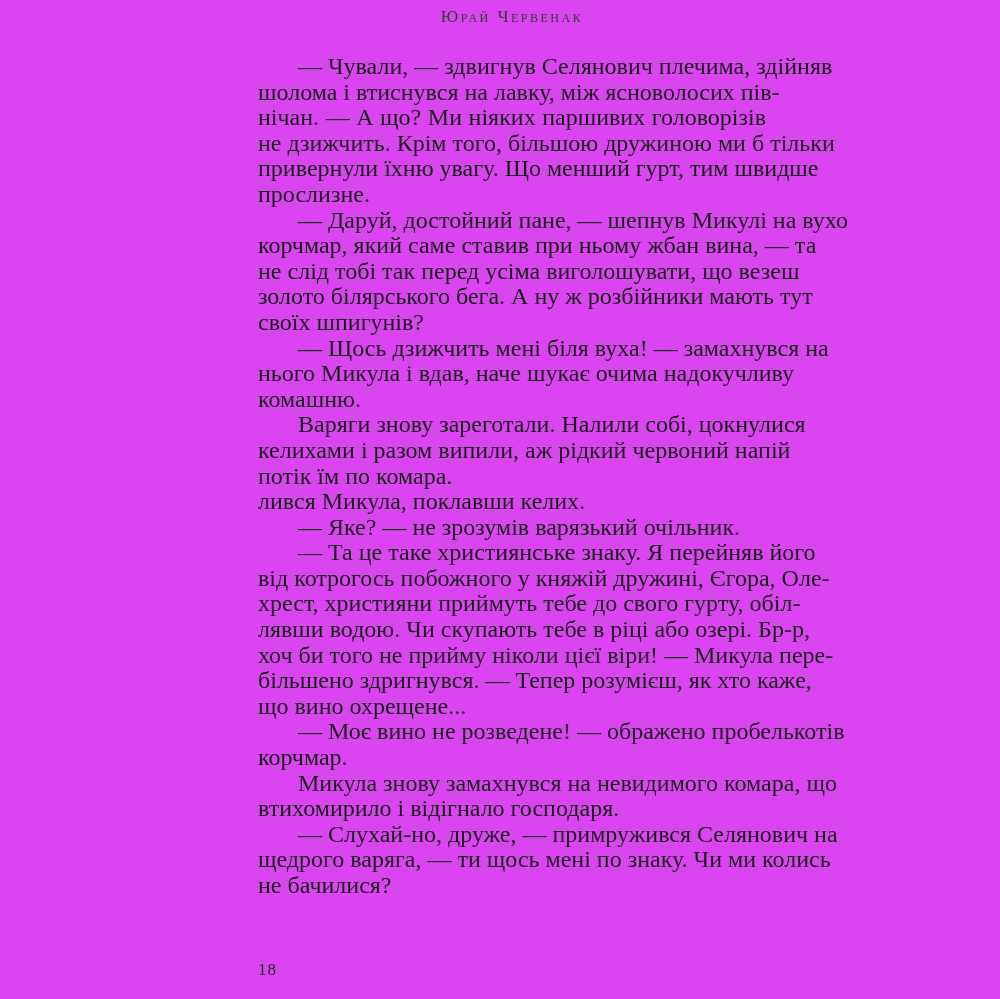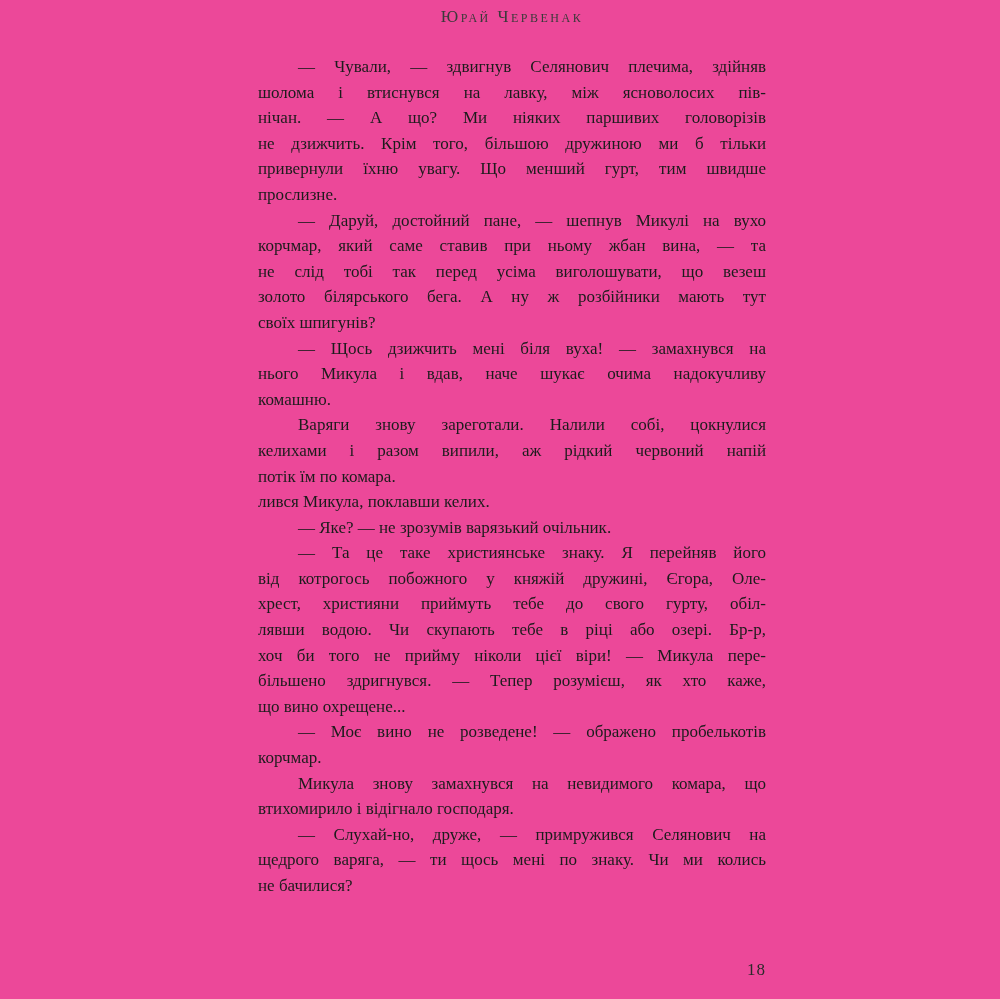--- a/index.html
+++ b/index.html
@@ -4,21 +4,21 @@
 <style>
   html, body {
     margin: 0;
     padding: 0;
     background: #ffffff;
   }
   .page {
     position: relative;
     width: 1000px;
     height: 999px;
-    background: #ec4899;
+    background: #d946ef;
     overflow: hidden;
     font-family: "Liberation Serif", "DejaVu Serif", serif;
     color: #1c1c1c;
   }
   .running-header {
     position: absolute;
     top: 7px;
     left: 258px;
     width: 508px;
     text-align: center;
@@ -32,39 +32,39 @@
     position: absolute;
     top: 54px;
     left: 258px;
     width: 508px;
   }
   .para {
     margin: 0;
     padding: 0;
   }
   .line {
-    font-size: 17px;
+    font-size: 24px;
     line-height: 25.6px;
     white-space: nowrap;
     text-align: justify;
     text-align-last: justify;
     color: #1c1c1c;
   }
   .line.last {
     text-align-last: left;
   }
   .line.first {
     text-indent: 40px;
   }
   .page-number {
     position: absolute;
     top: 960px;
     left: 258px;
     width: 508px;
-    text-align: right;
+    text-align: left;
     font-size: 17px;
     color: #2a2a2a;
     letter-spacing: 1px;
   }
 </style>
 </head>
 <body>
 
 <div class="page">
   <div class="running-header">Юрай Червенак</div>

